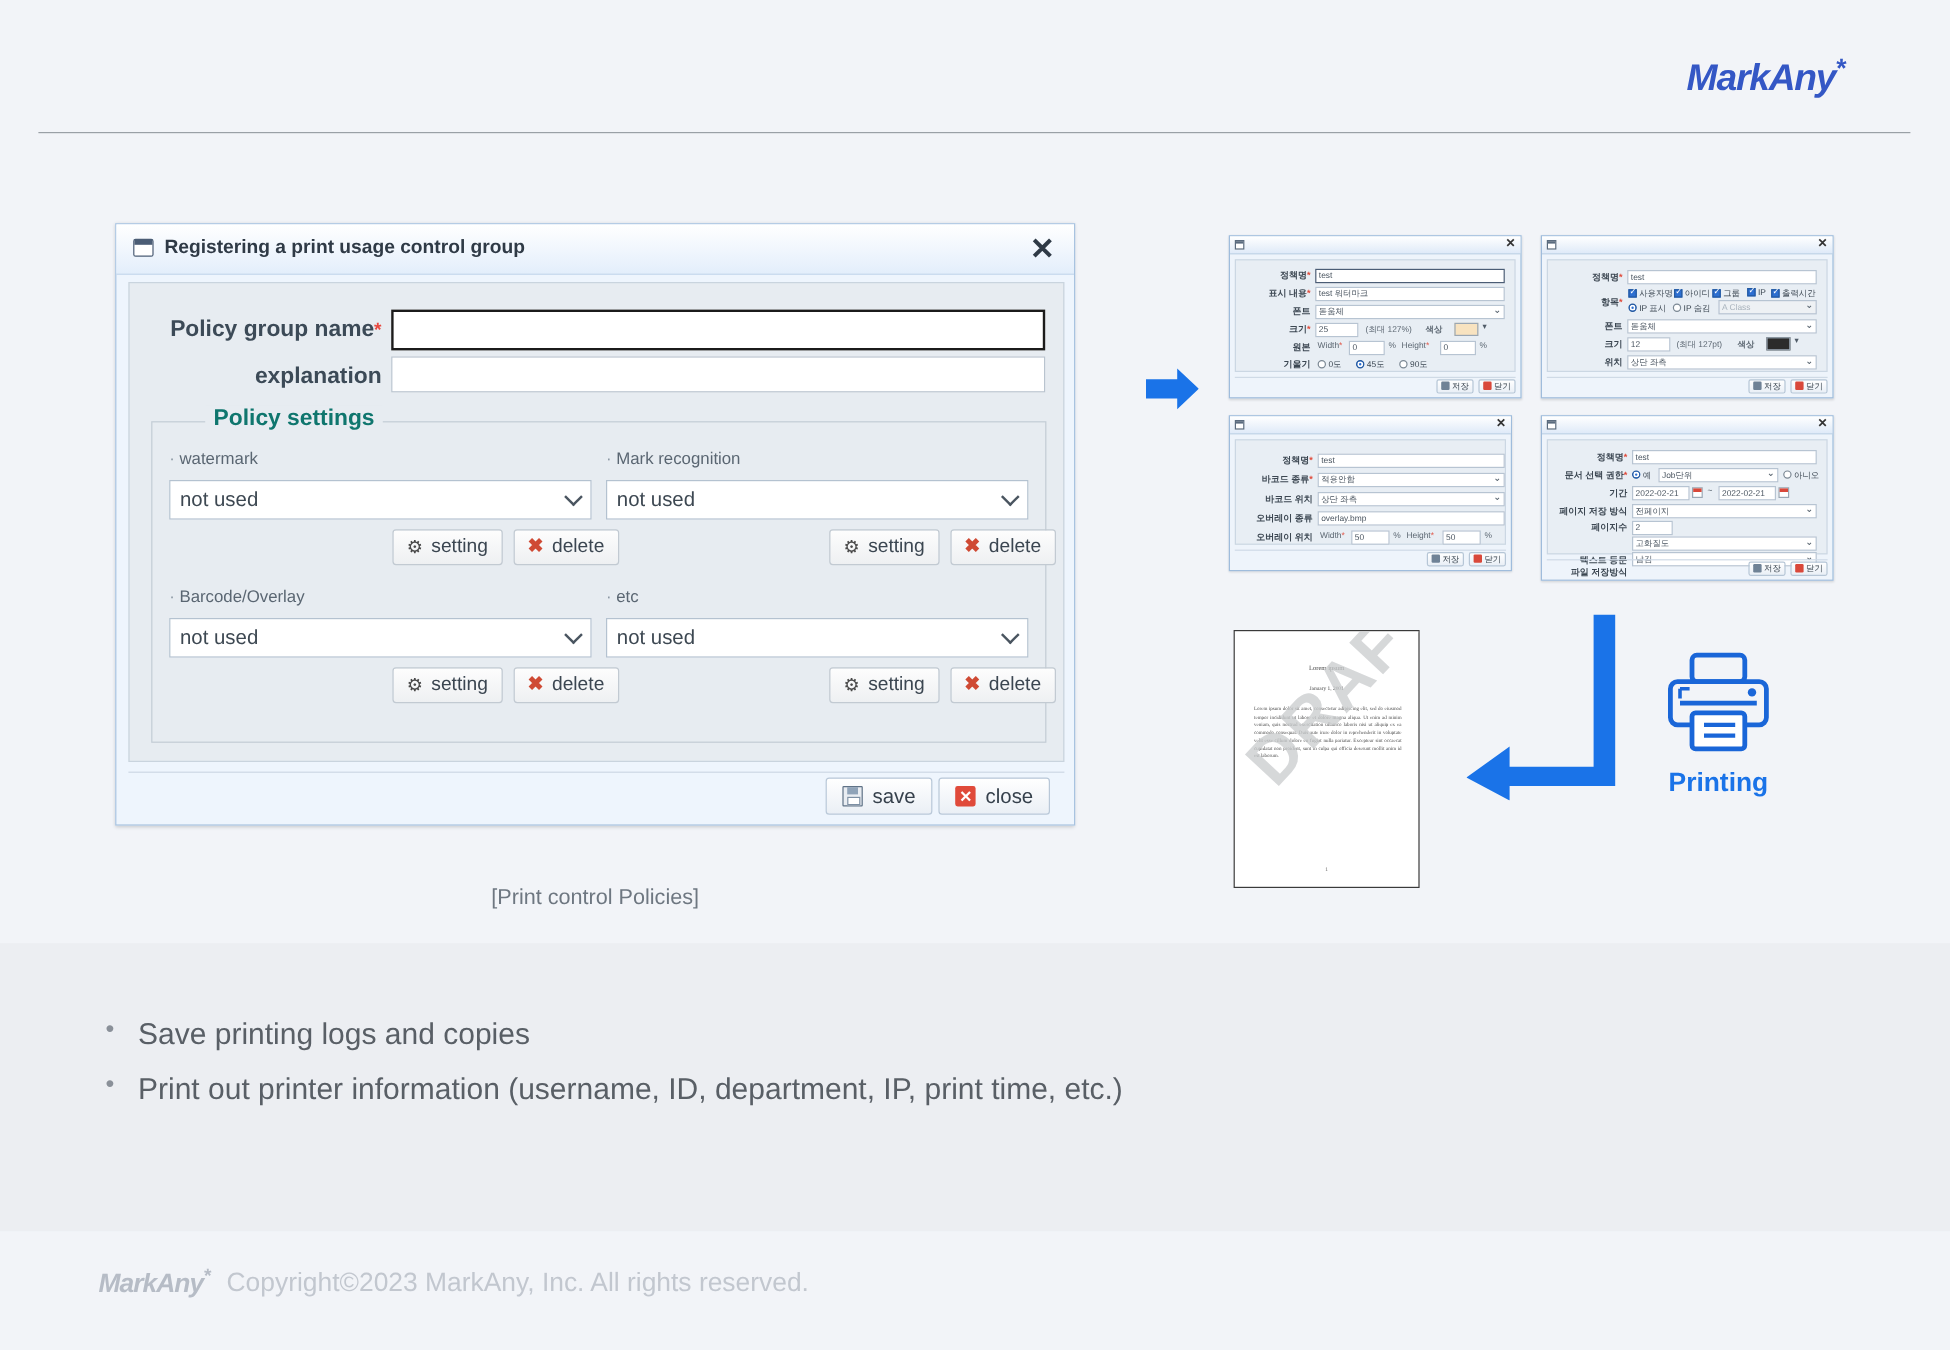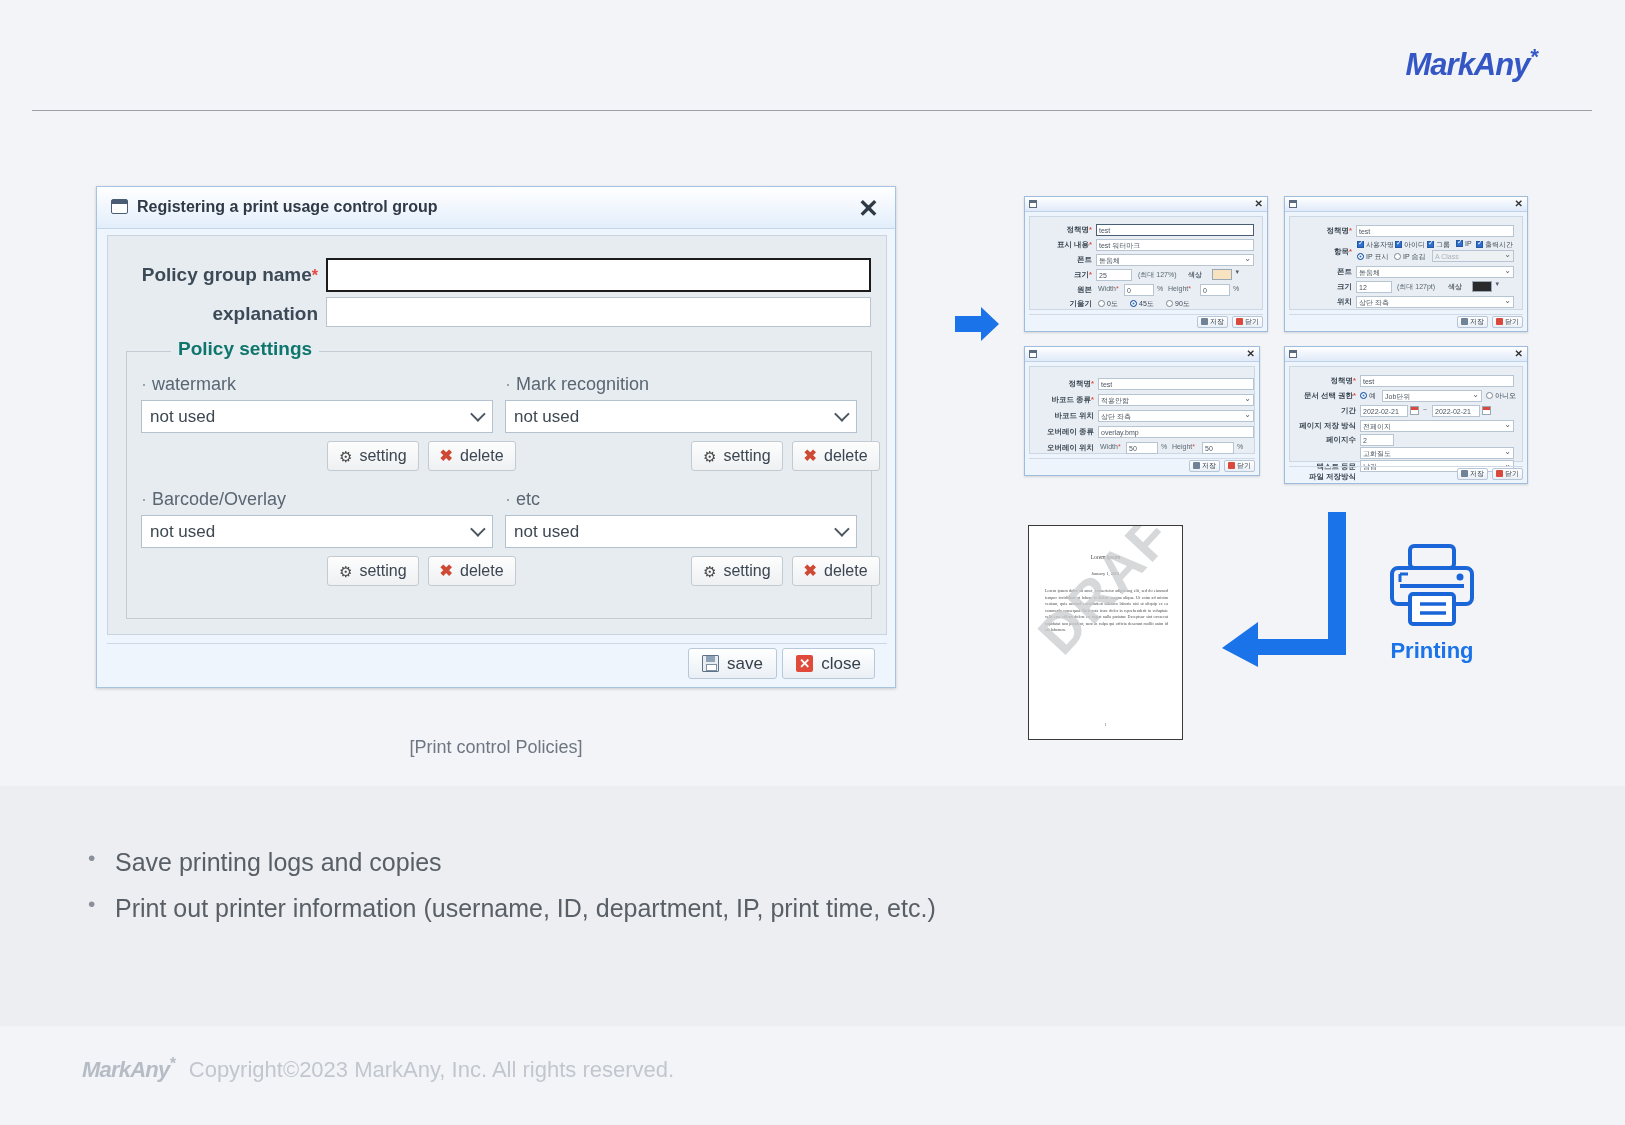--- a/index.html
+++ b/index.html
@@ -88,21 +88,21 @@
   #policy-settings-fieldset {
     position:absolute; left:18px; top:115px; width:746px; height:268px;
     border:1px solid #c3ccd5; background:transparent;
   }
   #policy-settings-legend {
     position:absolute; left:14px; top:-14px; background:#e7ecf1;
     padding:0 7px; font-size:19px; font-weight:bold; color:#0f766e;margin-left:30px;
   }
 
   .group-label {
-    position:absolute; font-size:18px; color:#5a6672; white-space:nowrap;
+    position:absolute; font-size:14px; color:#5a6672; white-space:nowrap;
   }
   .group-label::before { content:"· "; color:#8c98a4; }
 
   .policy-select {
     position:absolute; height:33px; width:352px;
     border:1px solid #b4c2d0; background:#fff;
     font-size:17px; color:#3d4852; padding:0 8px;
     font-family:"Liberation Sans", sans-serif;
     -webkit-appearance:none; appearance:none;
   }

